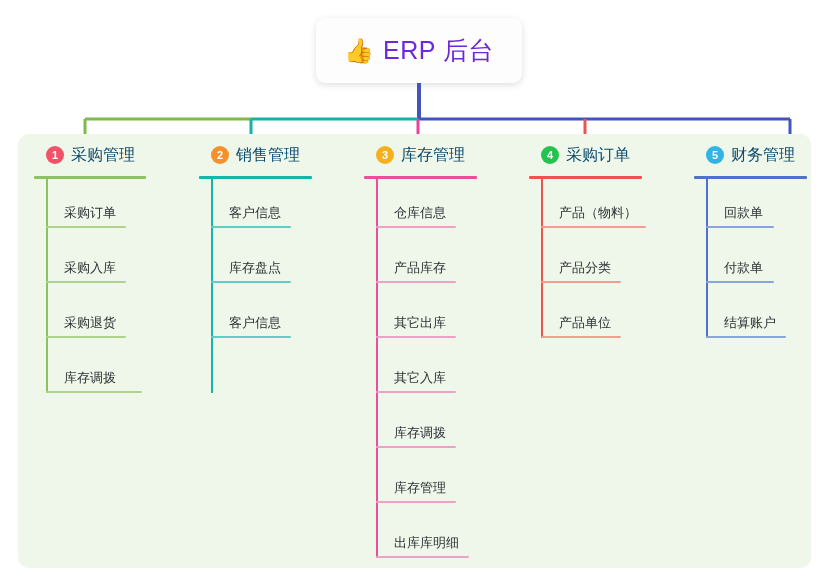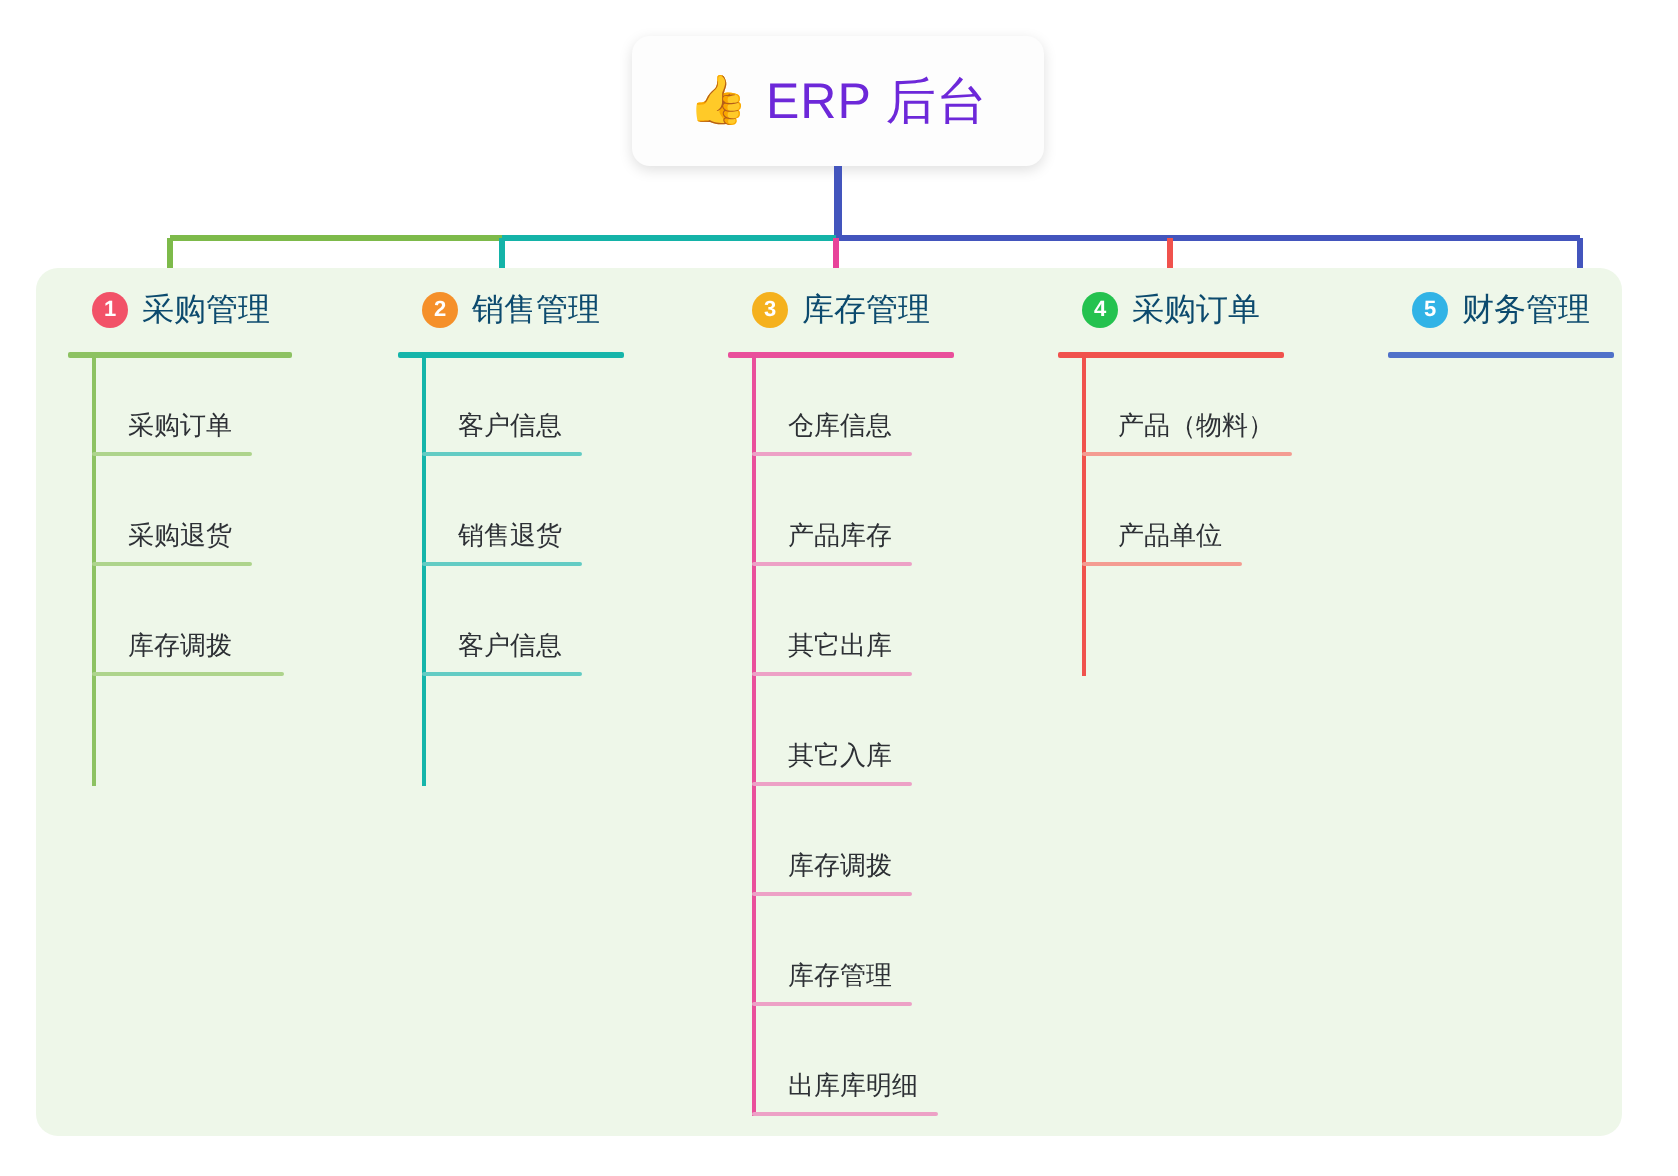--- a/index.html
+++ b/index.html
@@ -151,20 +151,24 @@
           <span class="col-title">采购管理</span>
         </div>
         <div class="col-rule" style="width: 112px; background: rgb(141, 194, 98);"></div>
         <div class="items">
           <div class="spine" style="background: rgb(141, 194, 98); height: 214px;"></div>
           <div class="item">
             <span class="item-label">采购订单</span>
             <div class="item-rule" style="width: 80px; background: rgb(174, 212, 140);"></div>
           </div>
           <div class="item">
+            <span class="item-label">采购入库</span>
+            <div class="item-rule" style="width: 80px; background: rgb(174, 212, 140);"></div>
+          </div>
+          <div class="item">
             <span class="item-label">采购退货</span>
             <div class="item-rule" style="width: 80px; background: rgb(174, 212, 140);"></div>
           </div>
           <div class="item">
             <span class="item-label">库存调拨</span>
             <div class="item-rule" style="width: 96px; background: rgb(174, 212, 140);"></div>
           </div>
         </div>
       </div>
       <div class="column" style="left: 199px;">
@@ -173,21 +177,21 @@
           <span class="col-title">销售管理</span>
         </div>
         <div class="col-rule" style="width: 113px; background: rgb(21, 181, 170);"></div>
         <div class="items">
           <div class="spine" style="background: rgb(21, 181, 170); height: 214px;"></div>
           <div class="item">
             <span class="item-label">客户信息</span>
             <div class="item-rule" style="width: 80px; background: rgb(99, 204, 196);"></div>
           </div>
           <div class="item">
-            <span class="item-label">销售退货</span>
+            <span class="item-label">库存盘点</span>
             <div class="item-rule" style="width: 80px; background: rgb(99, 204, 196);"></div>
           </div>
           <div class="item">
             <span class="item-label">客户信息</span>
             <div class="item-rule" style="width: 80px; background: rgb(99, 204, 196);"></div>
           </div>
         </div>
       </div>
       <div class="column" style="left: 364px;">
         <div class="col-head">
@@ -233,27 +237,46 @@
           <span class="col-title">采购订单</span>
         </div>
         <div class="col-rule" style="width: 113px; background: rgb(240, 82, 77);"></div>
         <div class="items">
           <div class="spine" style="background: rgb(240, 82, 77); height: 159px;"></div>
           <div class="item">
             <span class="item-label">产品（物料）</span>
             <div class="item-rule" style="width: 105px; background: rgb(244, 156, 146);"></div>
           </div>
           <div class="item">
+            <span class="item-label">产品分类</span>
+            <div class="item-rule" style="width: 80px; background: rgb(244, 156, 146);"></div>
+          </div>
+          <div class="item">
             <span class="item-label">产品单位</span>
             <div class="item-rule" style="width: 80px; background: rgb(244, 156, 146);"></div>
           </div>
         </div>
       </div>
       <div class="column" style="left: 694px;">
         <div class="col-head">
           <span class="badge" style="background: rgb(49, 179, 230);">5</span>
           <span class="col-title">财务管理</span>
         </div>
         <div class="col-rule" style="width: 113px; background: rgb(79, 113, 201);"></div>
+        <div class="items">
+          <div class="spine" style="background: rgb(79, 113, 201); height: 159px;"></div>
+          <div class="item">
+            <span class="item-label">回款单</span>
+            <div class="item-rule" style="width: 68px; background: rgb(138, 165, 222);"></div>
+          </div>
+          <div class="item">
+            <span class="item-label">付款单</span>
+            <div class="item-rule" style="width: 68px; background: rgb(138, 165, 222);"></div>
+          </div>
+          <div class="item">
+            <span class="item-label">结算账户</span>
+            <div class="item-rule" style="width: 80px; background: rgb(138, 165, 222);"></div>
+          </div>
+        </div>
       </div>
     </div>
 
 </div>
 
 </body></html>

